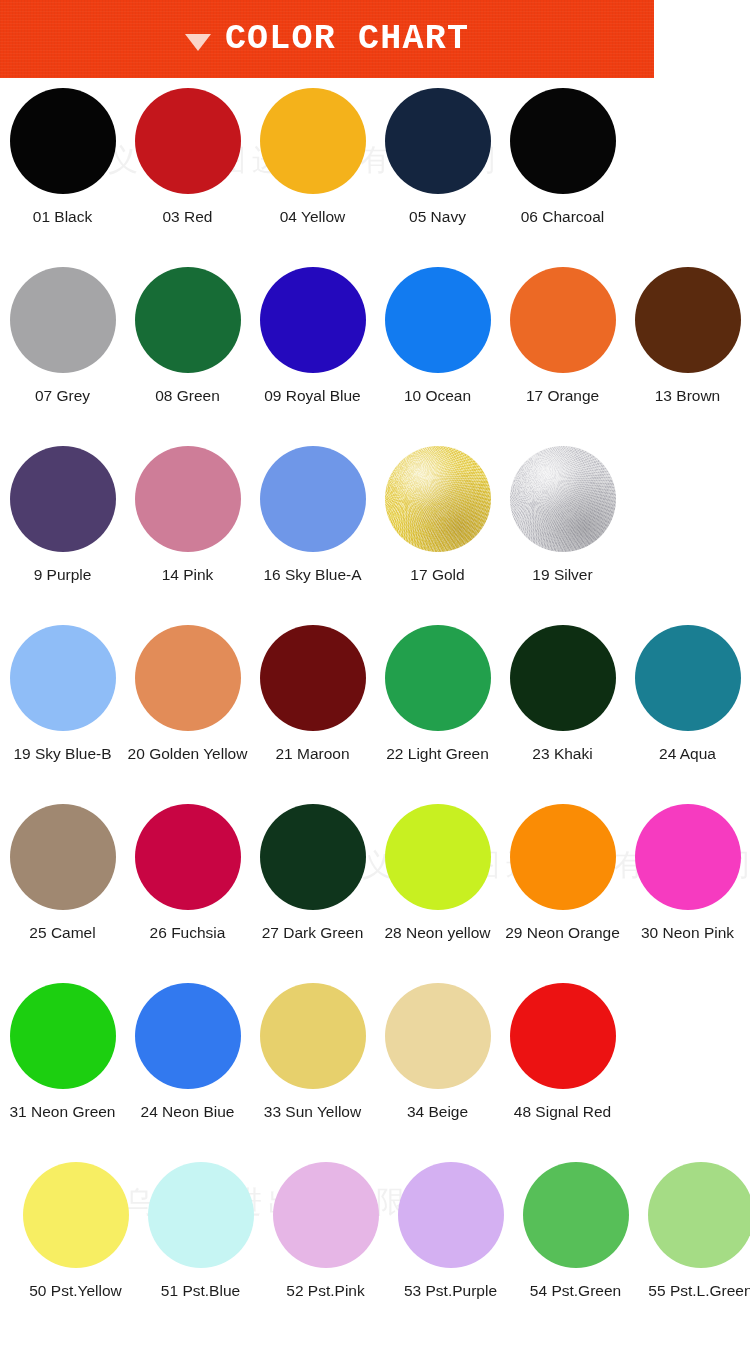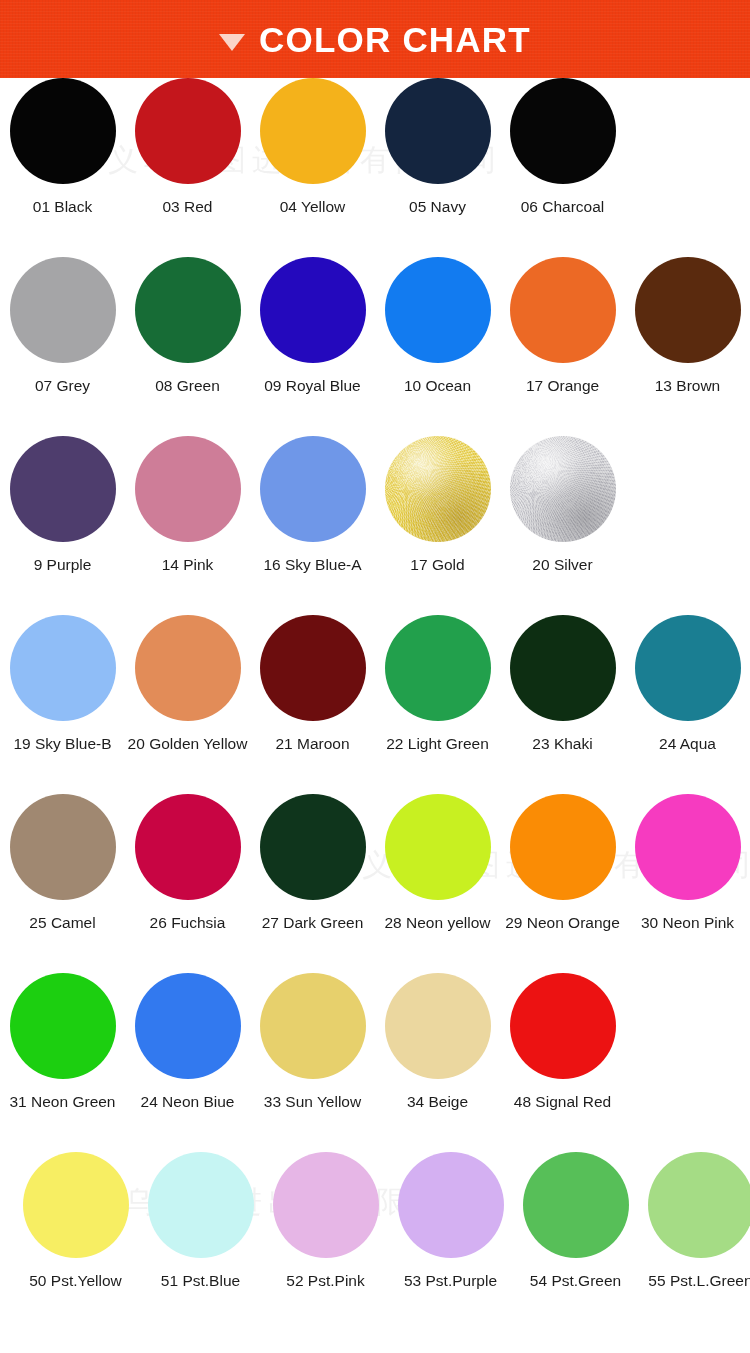--- a/index.html
+++ b/index.html
@@ -13,26 +13,27 @@
     width: 750px;
     height: 1353px;
     font-family: "Liberation Sans", "DejaVu Sans", sans-serif;
     overflow: hidden;
     position: relative;
   }
 
   
   .banner {
     position: relative;
-    width: 750px;
+    width: 654px;
     height: 78px;
     background: #ef3d11;
     display: flex;
     justify-content: center;
     overflow: hidden;
+    font-family: Liberation Mono, monospace;
   }
   .banner::after {
     
     content: "";
     position: absolute;
     inset: 0;
     background-image:
       repeating-linear-gradient(0deg, rgba(255,255,255,0.035) 0 1px, rgba(0,0,0,0) 1px 3px),
       repeating-linear-gradient(90deg, rgba(0,0,0,0.025) 0 1px, rgba(0,0,0,0) 1px 3px);
     pointer-events: none;
@@ -74,20 +75,21 @@
     user-select: none;
   }
   .wm-1 { left: 108px; top: 140px; }
   .wm-2 { left: 362px; top: 845px; }
   .wm-3 { left: 88px;  top: 1182px; }
 
   
   .grid-wrap {
     position: relative;
     z-index: 1;
+    padding-top: 10px;
   }
   .swatch-row {
     display: flex;
     width: 750px;
     height: 179px;
   }
   .swatch-row.row-last { height: 188px; margin-left: 13px; }
   .swatch {
     width: 125px;
     display: flex;
@@ -205,21 +207,21 @@
       <div class="swatch">
         <div class="dot" style="background-color: rgb(111, 151, 232);"></div>
         <div class="dot-label">16 Sky Blue-A</div>
       </div>
       <div class="swatch">
         <div class="dot finish-metallic-gold" style="background-color: rgb(227, 204, 98);"></div>
         <div class="dot-label">17 Gold</div>
       </div>
       <div class="swatch">
         <div class="dot finish-metallic-silver" style="background-color: rgb(200, 200, 204);"></div>
-        <div class="dot-label">20 Silver</div>
+        <div class="dot-label">19 Silver</div>
       </div>
     </div>
     <div class="swatch-row">
       <div class="swatch">
         <div class="dot" style="background-color: rgb(143, 189, 247);"></div>
         <div class="dot-label">19 Sky Blue-B</div>
       </div>
       <div class="swatch">
         <div class="dot" style="background-color: rgb(226, 140, 88);"></div>
         <div class="dot-label">20 Golden Yellow</div>

